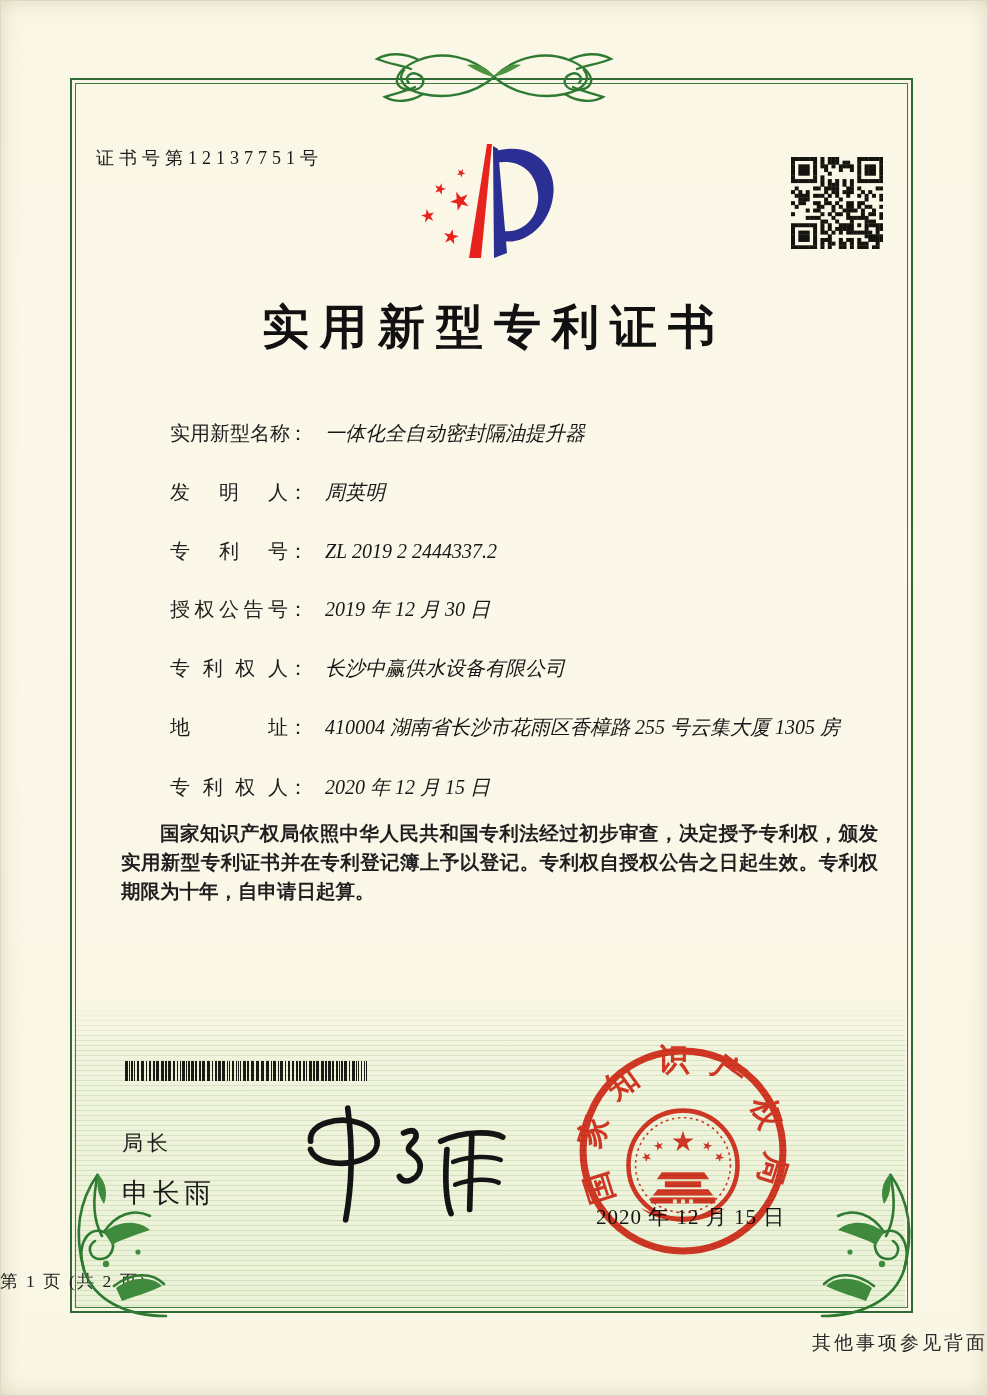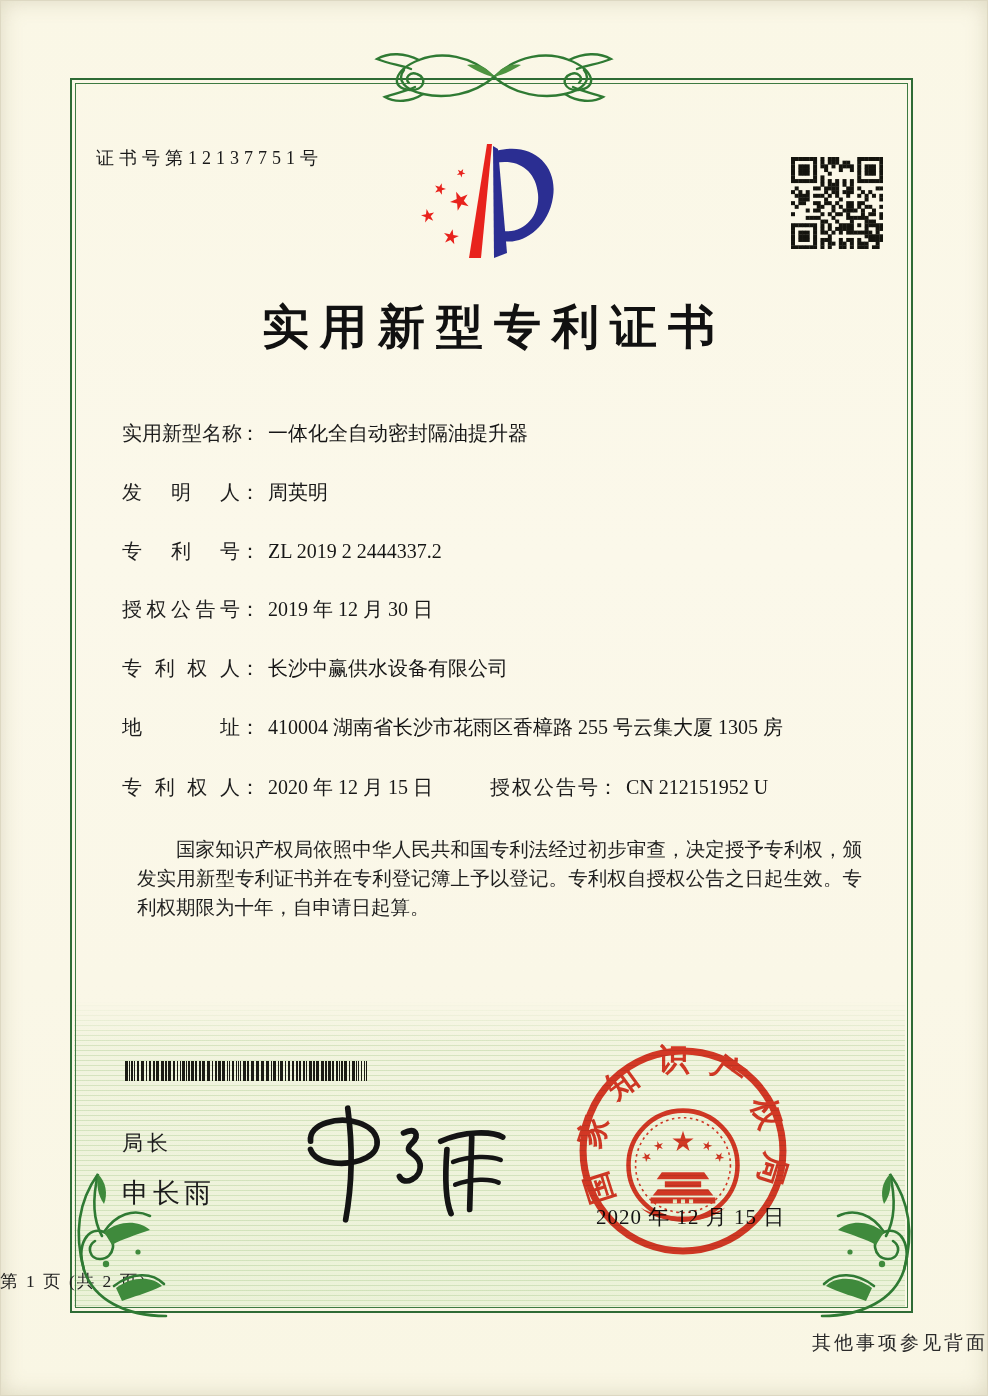--- a/index.html
+++ b/index.html
@@ -46,30 +46,31 @@
     position:absolute;left:0;top:296px;width:100%;
     text-align:center;font-size:47px;font-weight:bold;
     letter-spacing:11px;color:#111;
   }
   .fields{position:absolute;left:122px;top:0;width:760px;}
   .field-row{position:absolute;left:0;font-size:20px;white-space:nowrap;}
   .flabel{
     display:inline-block;width:118px;
     text-align:justify;text-align-last:justify;
     color:#1d1d1d;
+    margin-left:48px;
   }
   .fcolon{display:inline-block;color:#1d1d1d;}
-  .fvalue{margin-left:8px;color:#161616;}
+  .fvalue{margin-left:17px;color:#161616;font-style:italic;}
   .pair2{position:absolute;left:368px;top:0;white-space:nowrap;}
   .pair2 .flabel{width:108px;}
   .paras{
     position:absolute;left:121px;top:819px;width:757px;
     font-size:19.5px;line-height:29px;text-align:justify;color:#1f1f1f;
   }
-  .paras p{margin:16px;text-indent:2em;}
+  .paras p{margin:0;text-indent:2em;font-weight:bold;}
   .barcode{position:absolute;left:125px;top:1061px;width:246px;height:20px;}
   .officer-title{position:absolute;left:122px;top:1129px;font-size:21px;letter-spacing:4px;}
   .officer-name{position:absolute;left:122px;top:1175px;font-size:27px;letter-spacing:4px;}
   .signature{position:absolute;left:252px;top:1102px;width:270px;height:124px;z-index:2;}
   .seal-date{
     position:absolute;left:596px;top:1203px;font-size:21px;letter-spacing:1px;
     color:#131313;z-index:2;white-space:nowrap;
   }
   .seal{
     position:absolute;left:576px;top:1044px;width:214px;height:214px;z-index:3;
@@ -488,23 +489,20 @@
       <span class="flabel">授权公告号</span><span class="fcolon">：</span><span class="fvalue">2019 年 12 月 30 日</span>
     </div>
     <div class="field-row" style="top:655px">
       <span class="flabel">专利权人</span><span class="fcolon">：</span><span class="fvalue">长沙中赢供水设备有限公司</span>
     </div>
     <div class="field-row" style="top:714px">
       <span class="flabel">地址</span><span class="fcolon">：</span><span class="fvalue">410004 湖南省长沙市花雨区香樟路 255 号云集大厦 1305 房</span>
     </div>
     <div class="field-row" style="top:774px">
       <span class="flabel">专利权人</span><span class="fcolon">：</span><span class="fvalue">2020 年 12 月 15 日</span>
-      <span class="pair2">
-        <span class="flabel">授权公告号</span><span class="fcolon">：</span><span class="fvalue">CN 212151952 U</span>
-      </span>
     </div>
   </div>
 
   <div class="paras">
     <p>国家知识产权局依照中华人民共和国专利法经过初步审查，决定授予专利权，颁发实用新型专利证书并在专利登记簿上予以登记。专利权自授权公告之日起生效。专利权期限为十年，自申请日起算。</p>
   </div>
 
   <svg class="barcode" id="barcode-svg" viewBox="0 0 246 20" preserveAspectRatio="none">
       <rect x="0" y="0" width="3" height="20" fill="#1b1b14"></rect>
       <rect x="4" y="0" width="1" height="20" fill="#1b1b14"></rect>

